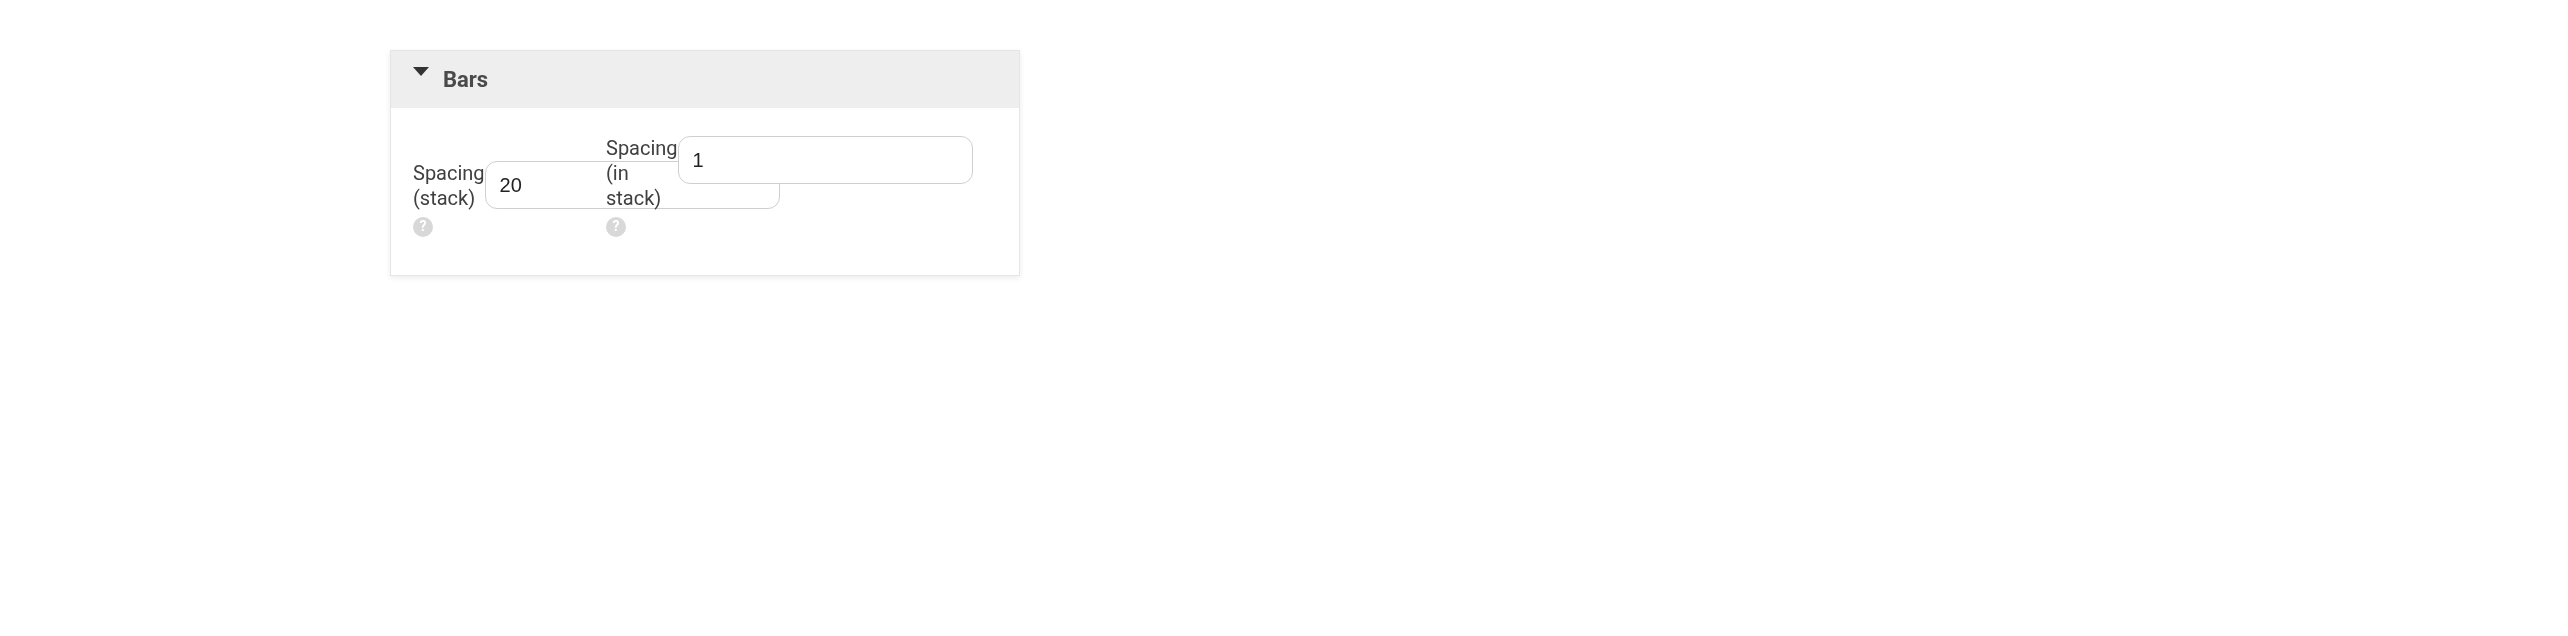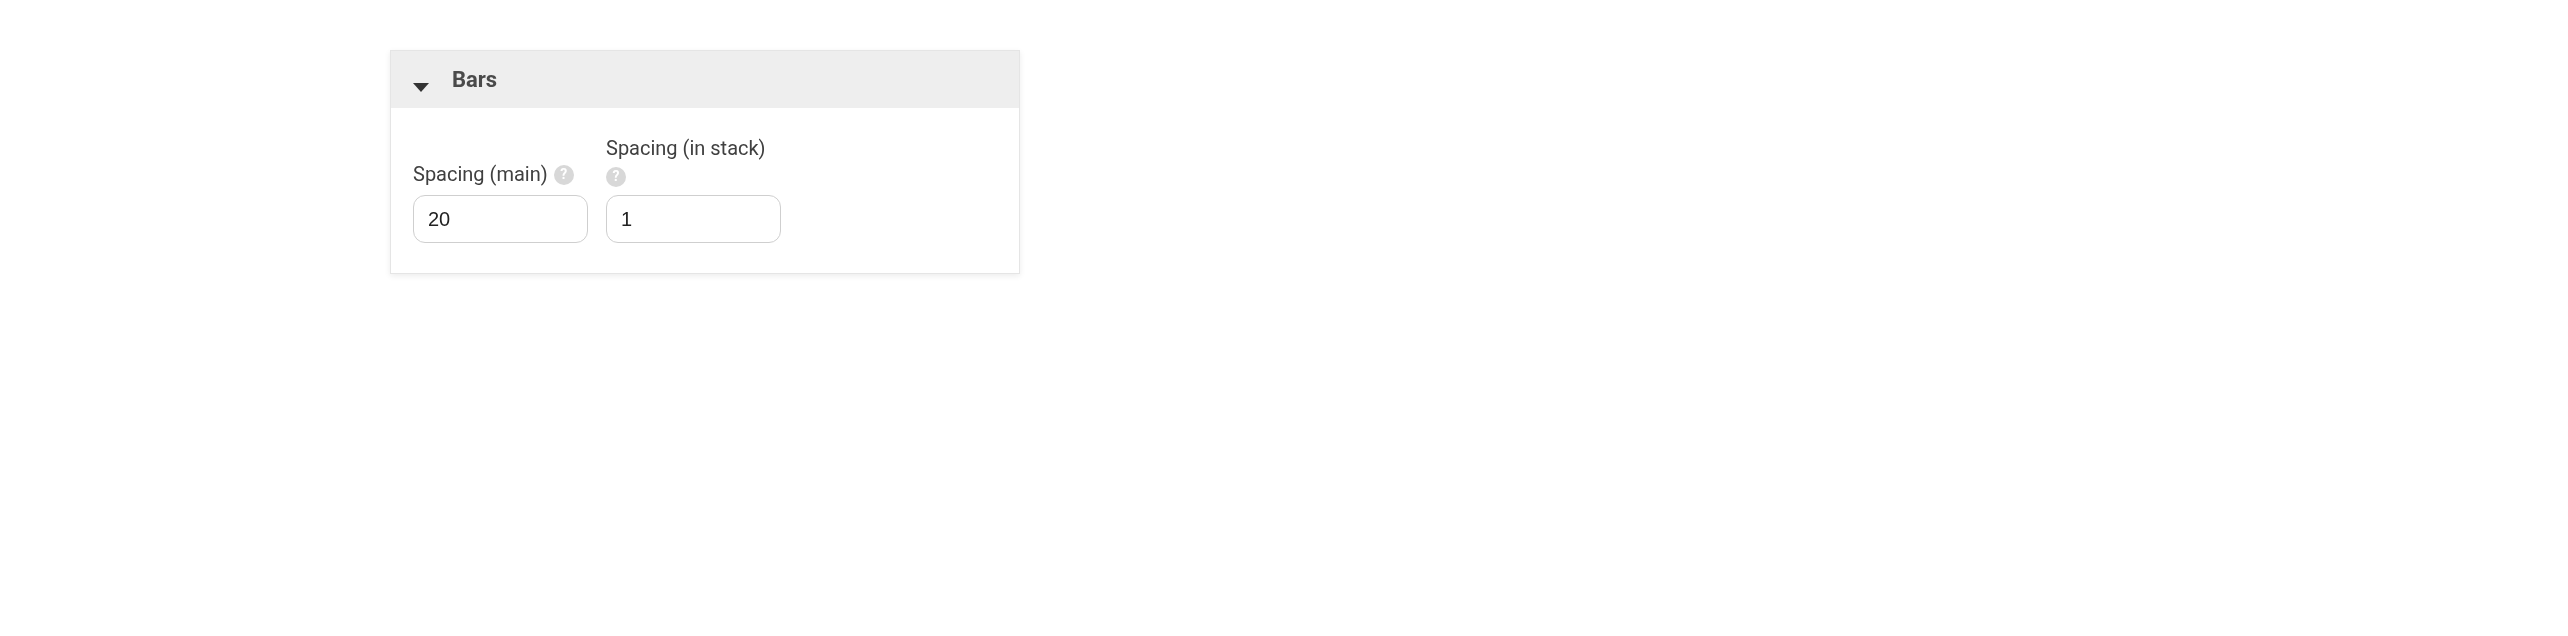--- a/index.html
+++ b/index.html
@@ -18,22 +18,22 @@
       width: 630px;
       margin-left: 340px;
       background: #ffffff;
       border: 1px solid #e5e5e5;
       box-shadow: 0 2px 6px rgba(0,0,0,0.08);
     }
     .panel-header {
       background: #eeeeee;
       padding: 16px 22px;
       display: flex;
-      align-items: flex-end;
-      gap: 23px;
+      align-items: flex-start;
+      gap: 14px;
       cursor: pointer;
     }
     .chevron {
       width: 0;
       height: 0;
       border-left: 8px solid transparent;
       border-right: 8px solid transparent;
       border-top: 9px solid #333333;
     }
     .panel-title {
@@ -42,21 +42,21 @@
       color: #4a4a4a;
     }
     .panel-body {
       padding: 28px 22px 30px 22px;
       display: flex;
       gap: 18px;
       align-items: flex-end;
     }
     .field {
       display: flex;
-      flex-direction: column;
+      flex-direction: row;
       width: 175px;
     }
     .field-label {
       font-size: 20px;
       color: #404040;
       line-height: 1.25;
       margin-bottom: 8px;
       display: flex;
       flex-wrap: wrap;
       align-items: center;
@@ -95,21 +95,21 @@
 
 <div class="panel">
   <div class="panel-header">
     <div class="chevron"></div>
     <div class="panel-title">Bars</div>
   </div>
   <div class="panel-body">
 
     <div class="field">
       <div class="field-label">
-        <span class="label-text">Spacing (main)</span>
+        <span class="label-text">Spacing (stack)</span>
         <span class="help-icon">?</span>
       </div>
       <input class="field-input" type="text" value="20" style="">
     </div>
 
     <div class="field">
       <div class="field-label">
         <span class="label-text">Spacing (in stack)</span>
         <span class="help-icon">?</span>
       </div>

